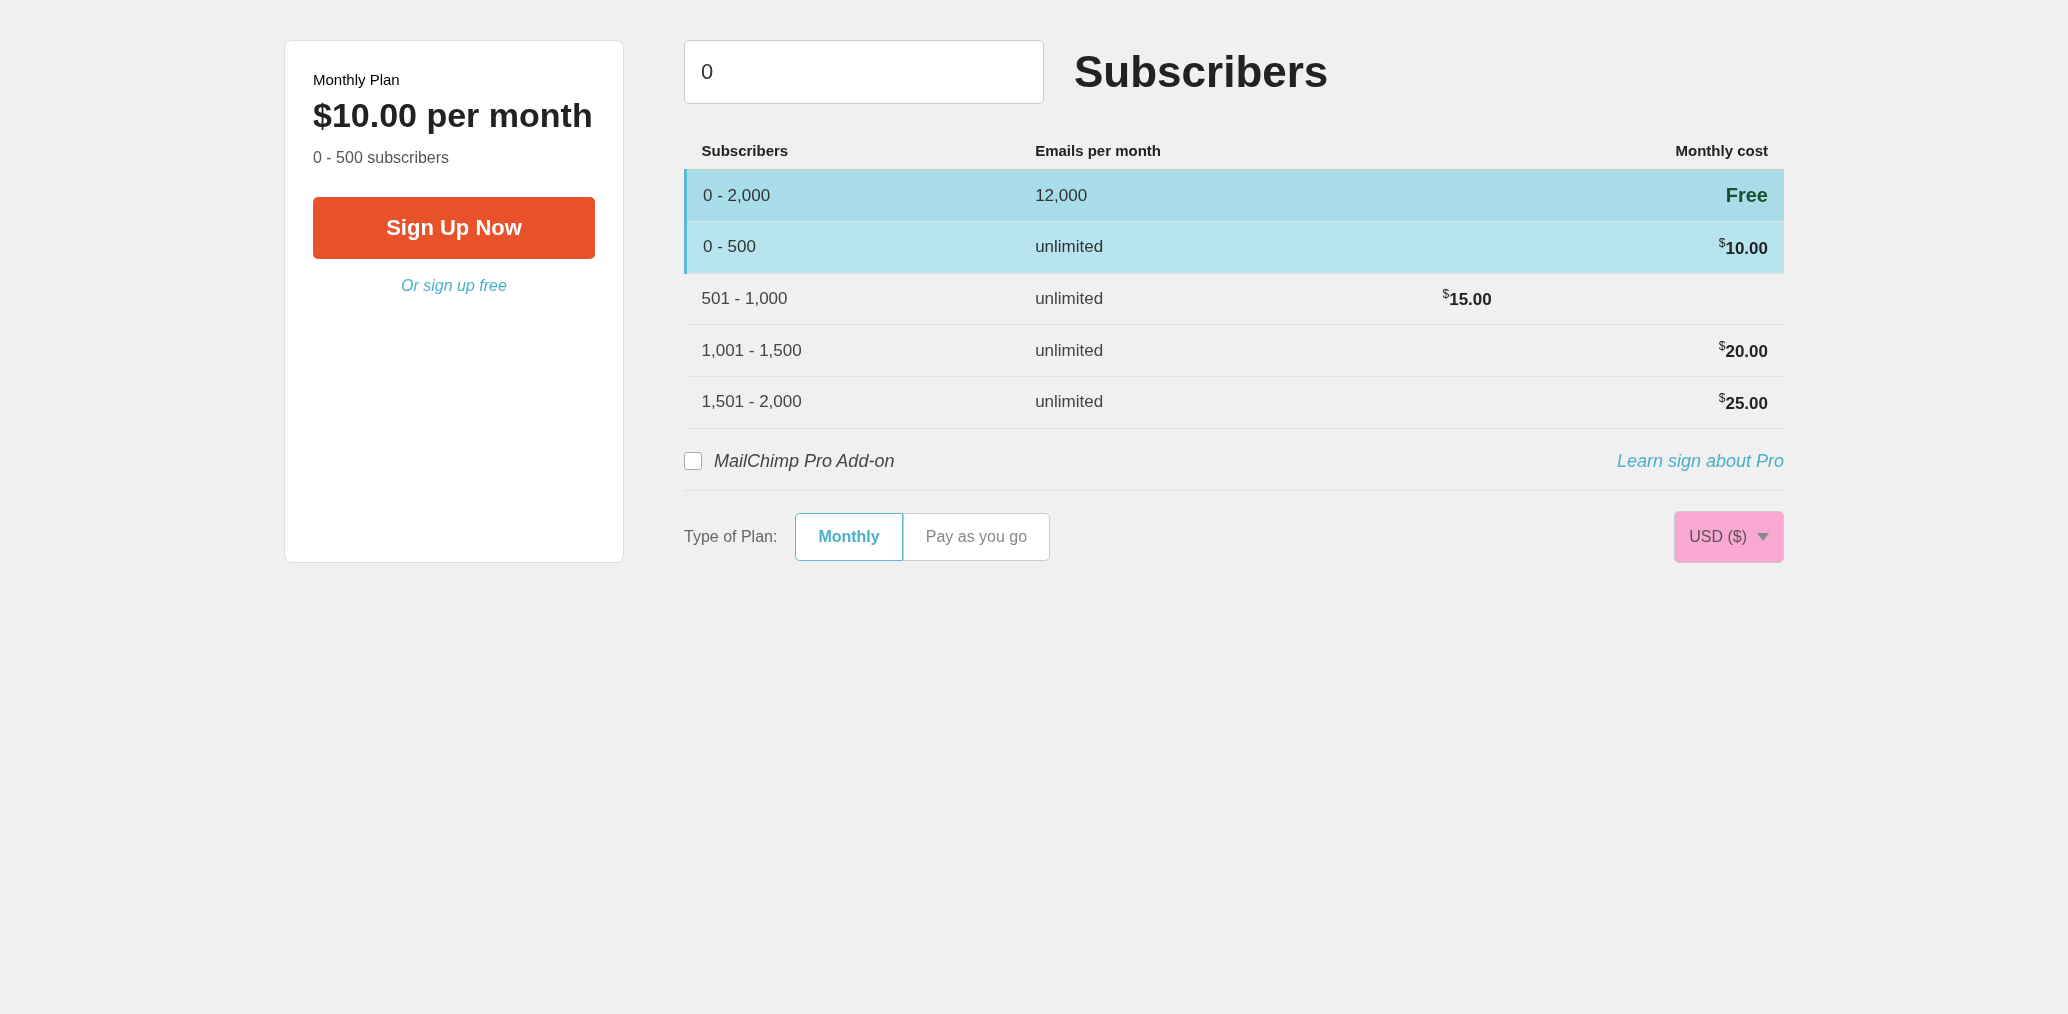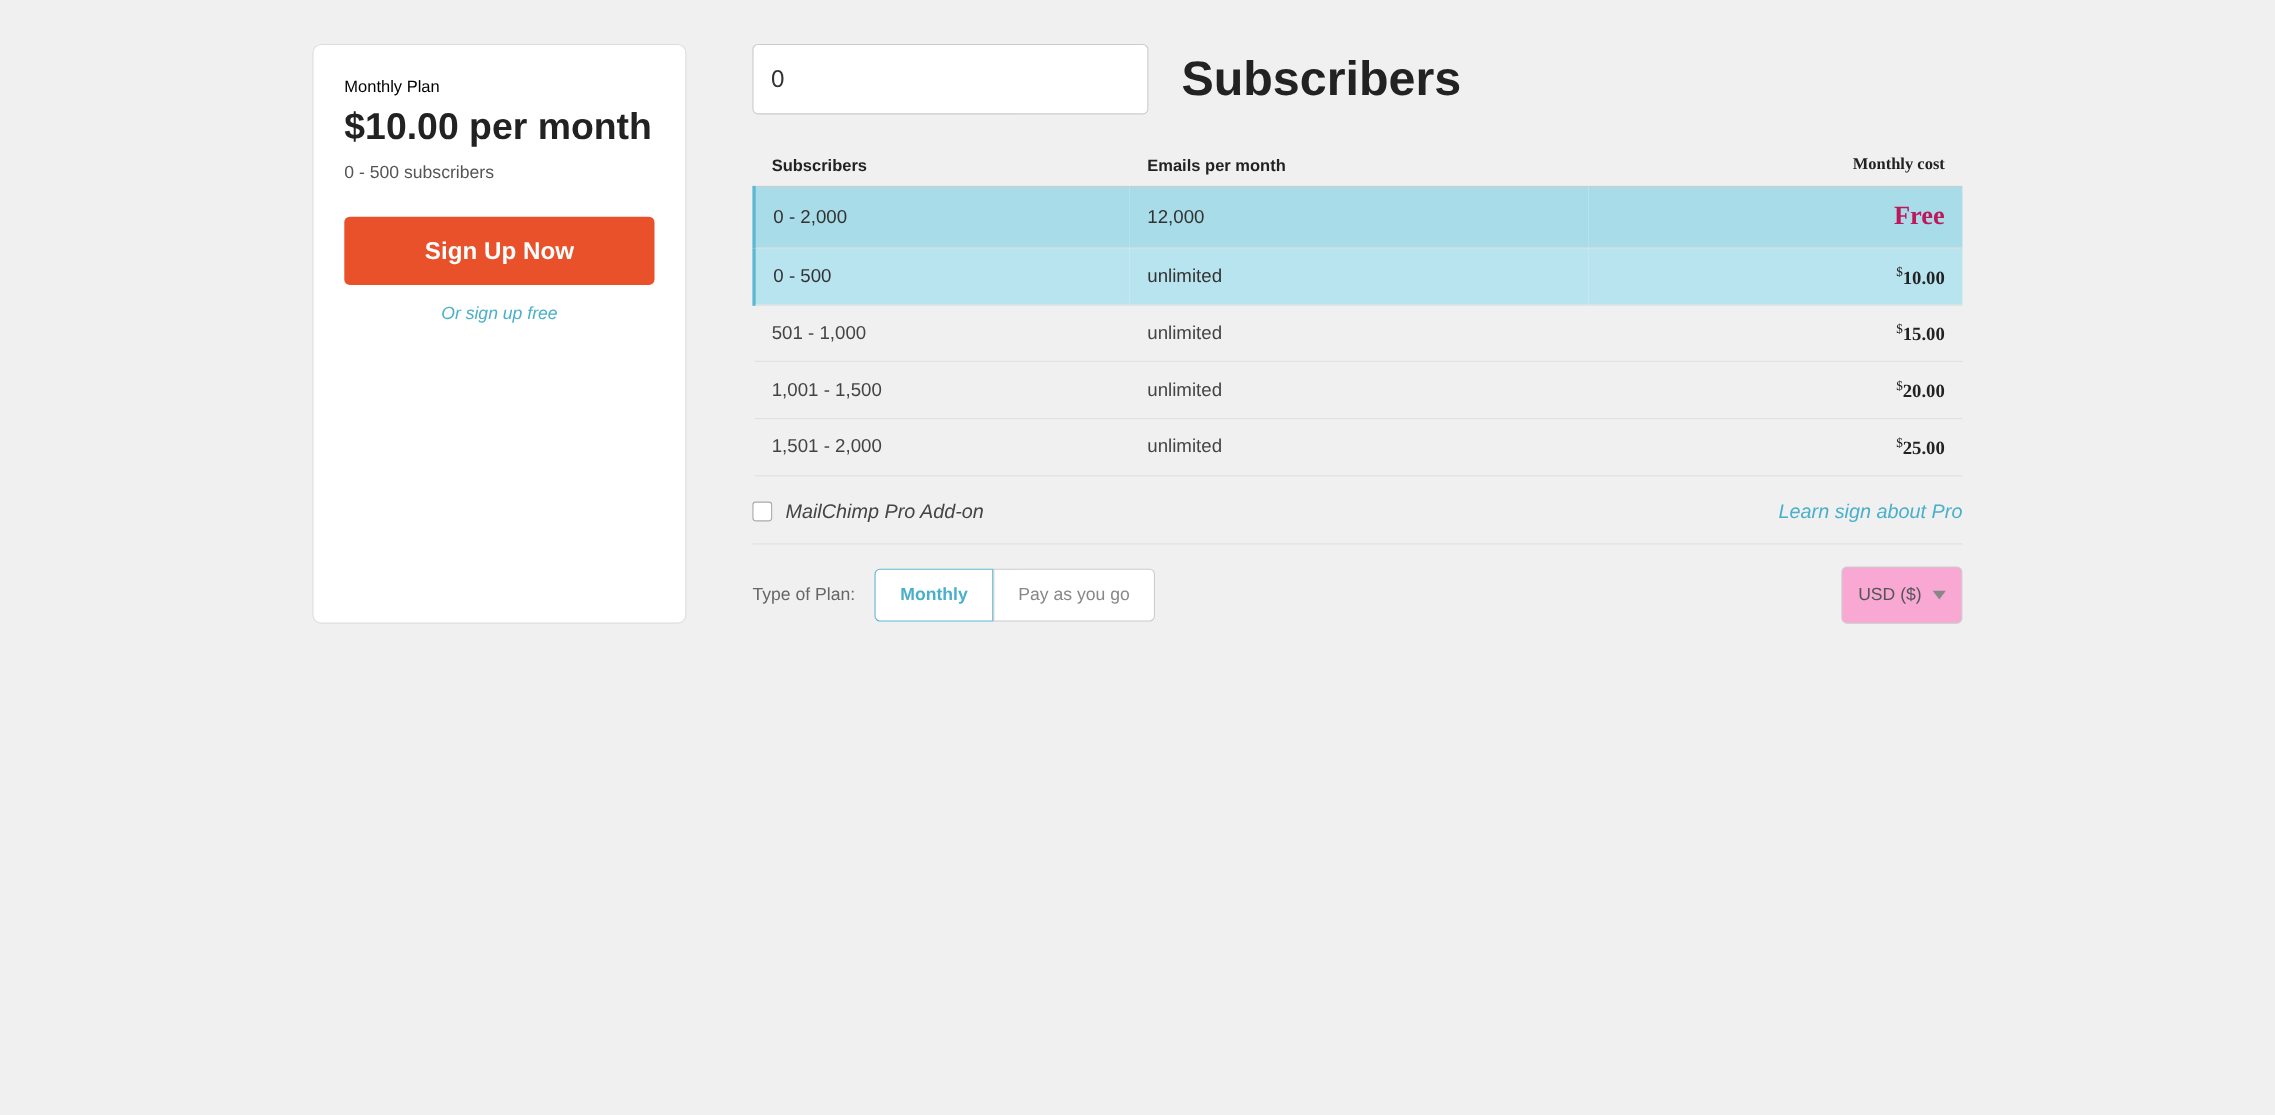--- a/index.html
+++ b/index.html
@@ -105,21 +105,20 @@
       font-size: 15px;
       font-weight: 700;
       color: #222;
       padding: 10px 0 10px 16px;
       border-bottom: 1px solid #ccc;
     }
     .pricing-table th:last-child,
     .pricing-table td:last-child {
       text-align: right;
       padding-right: 16px;
-      font-family: Liberation Serif, serif;
     }
     .pricing-table td {
       padding: 14px 0 14px 16px;
       font-size: 17px;
       color: #444;
       border-bottom: 1px solid #e0e0e0;
     }
     .pricing-table tr.highlighted td {
       background: #a8dce9;
       color: #333;
@@ -134,22 +133,22 @@
       font-weight: 700;
       color: #222;
     }
     .cost-super {
       font-size: 12px;
       vertical-align: super;
       font-weight: normal;
     }
     .free-bold {
       font-weight: 700;
-      font-size: 24px;
-      color: #be185d;
+      font-size: 20px;
+      color: #14532d;
     }
 
     
     .pro-addon-row {
       display: flex;
       align-items: center;
       justify-content: space-between;
       padding: 22px 0 18px 0;
       border-bottom: 1px solid #e0e0e0;
       margin-bottom: 20px;
@@ -281,21 +280,21 @@
             <td style="text-align: right; padding-right: 16px;"><span class="free-bold">Free</span></td>
           </tr>
           <tr class="highlighted second">
             <td>0 - 500</td>
             <td>unlimited</td>
             <td style="text-align: right; padding-right: 16px;"><span class="cost-bold"><sup class="cost-super">$</sup>10.00</span></td>
           </tr>
           <tr>
             <td>501 - 1,000</td>
             <td>unlimited</td>
-            <td style="text-align: right; padding-right: 16px;"><span class="cost-bold"><sup class="cost-super">$</sup>15.00</span></td>
+            <td style="text-align: left; padding-right: 16px;"><span class="cost-bold"><sup class="cost-super">$</sup>15.00</span></td>
           </tr>
           <tr>
             <td>1,001 - 1,500</td>
             <td>unlimited</td>
             <td style="text-align: right; padding-right: 16px;"><span class="cost-bold"><sup class="cost-super">$</sup>20.00</span></td>
           </tr>
           <tr>
             <td>1,501 - 2,000</td>
             <td>unlimited</td>
             <td style="text-align: right; padding-right: 16px;"><span class="cost-bold"><sup class="cost-super">$</sup>25.00</span></td>

